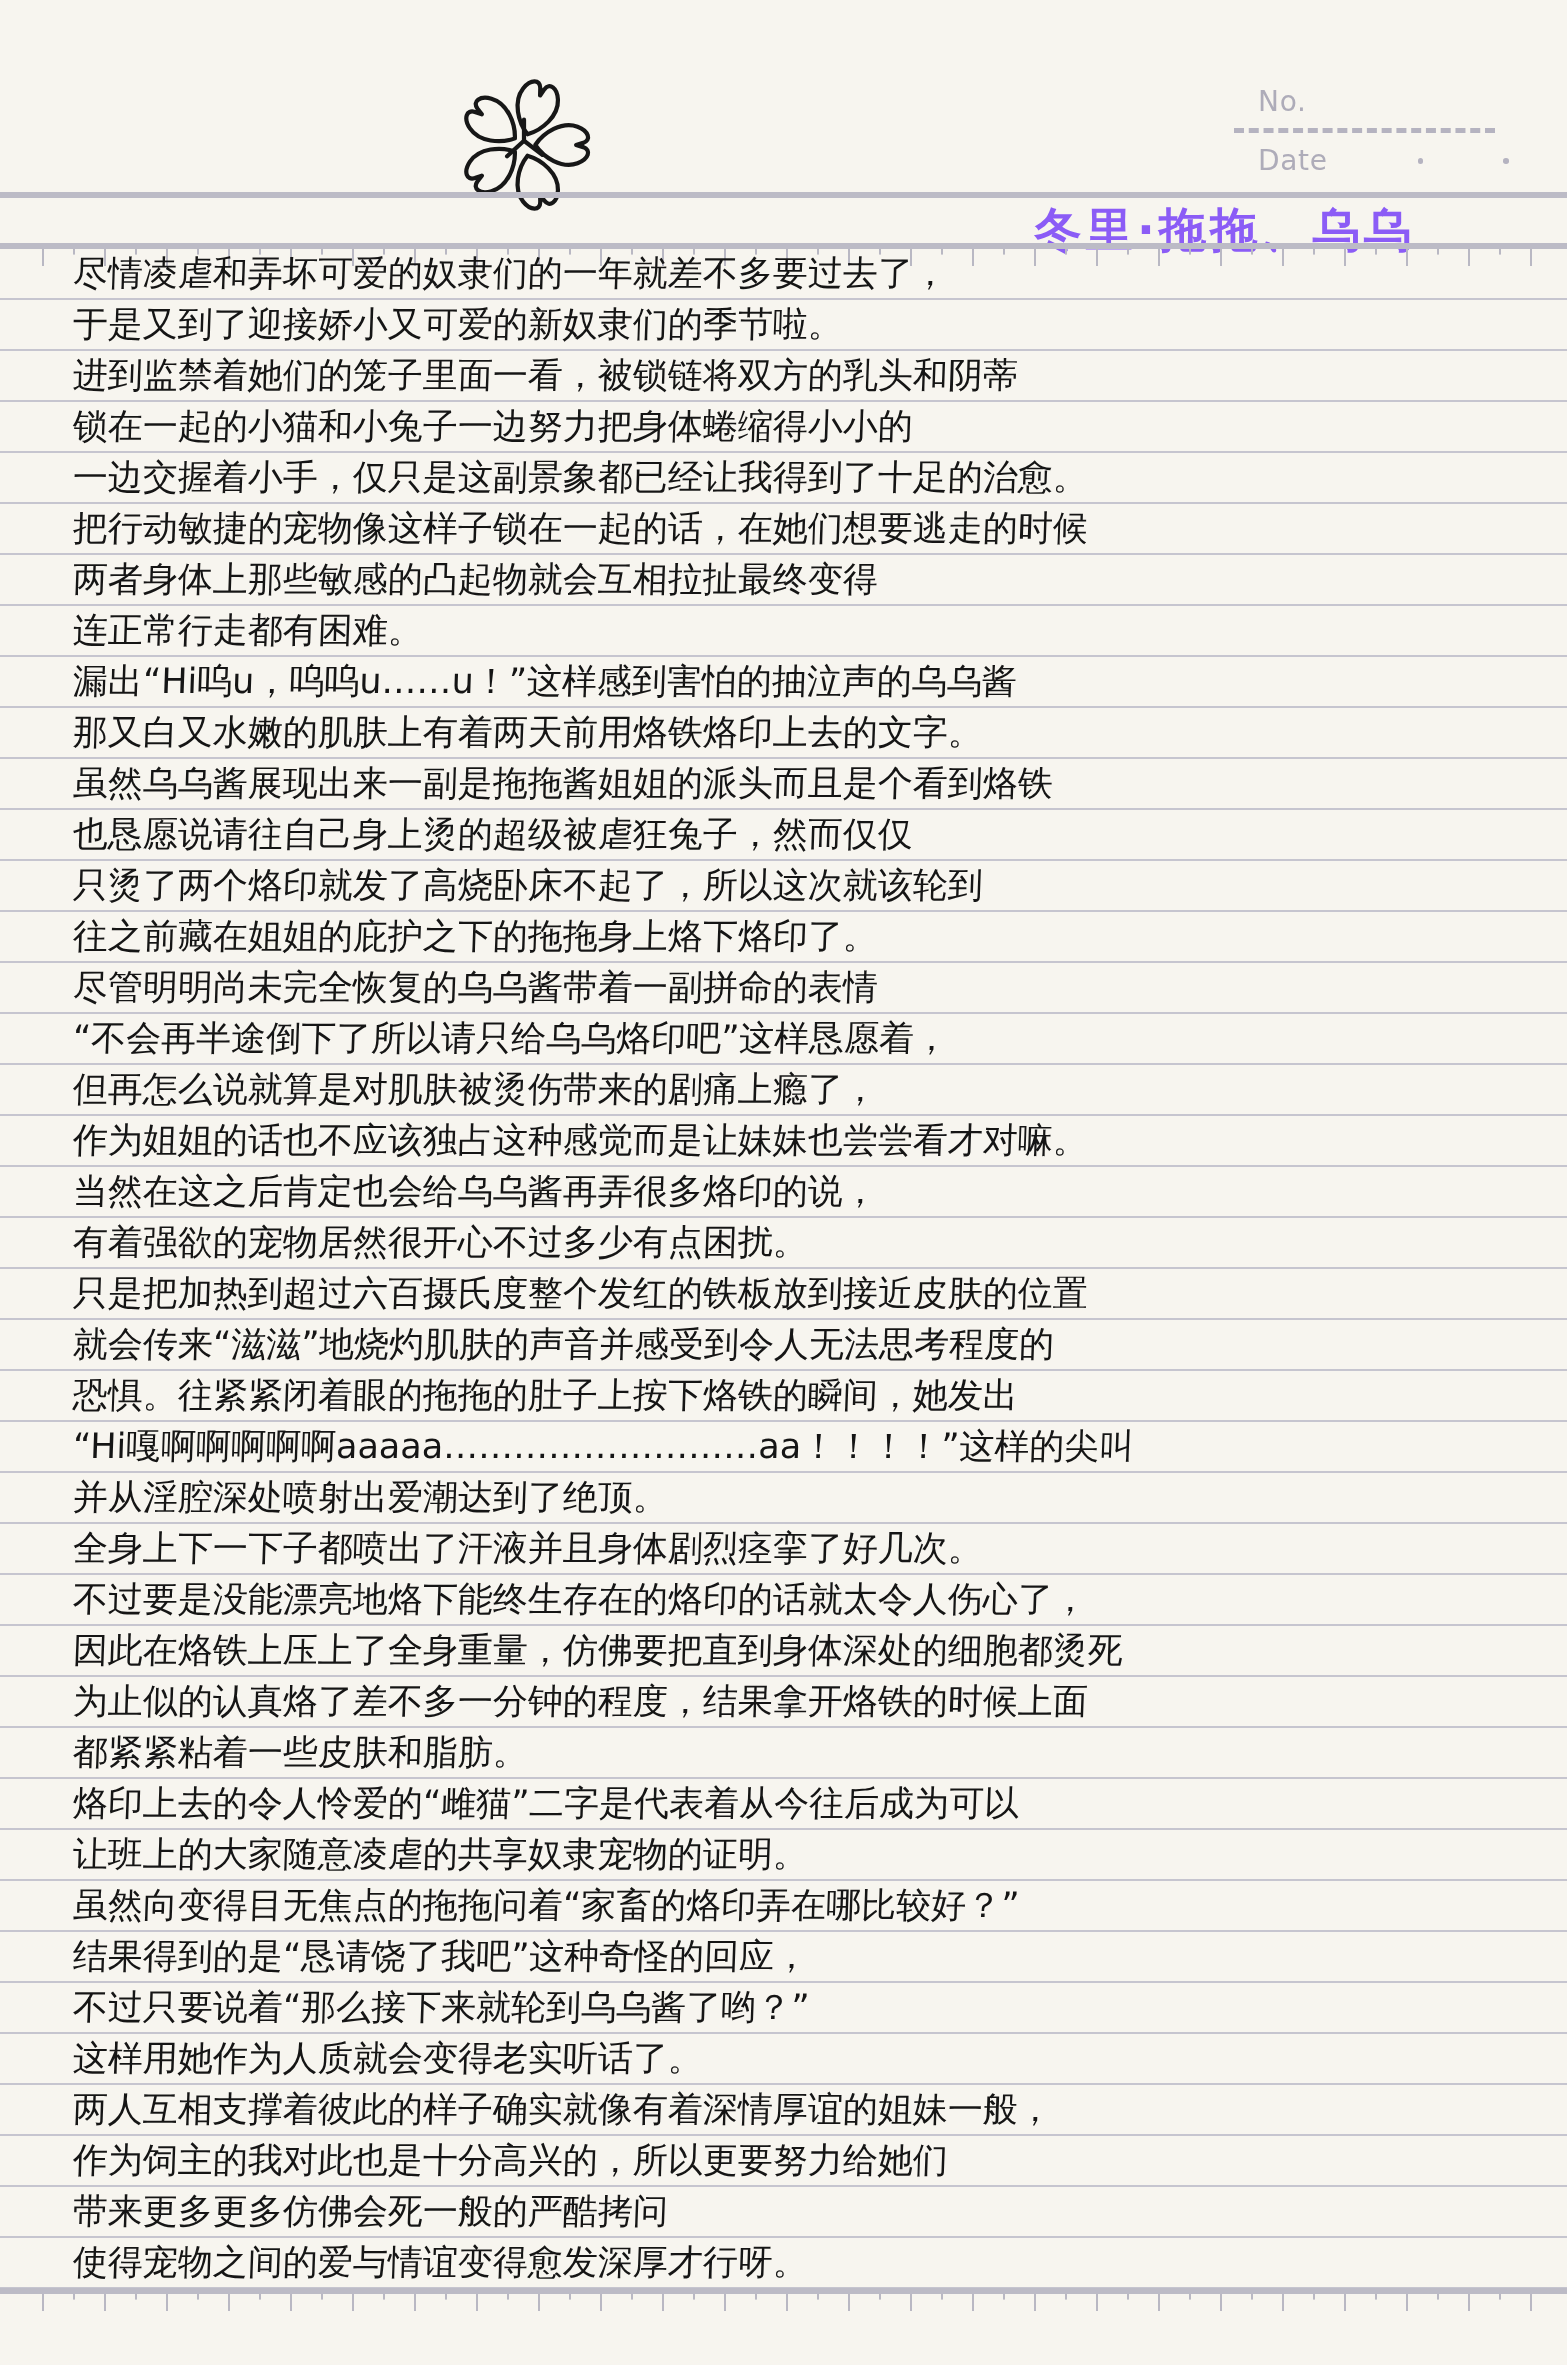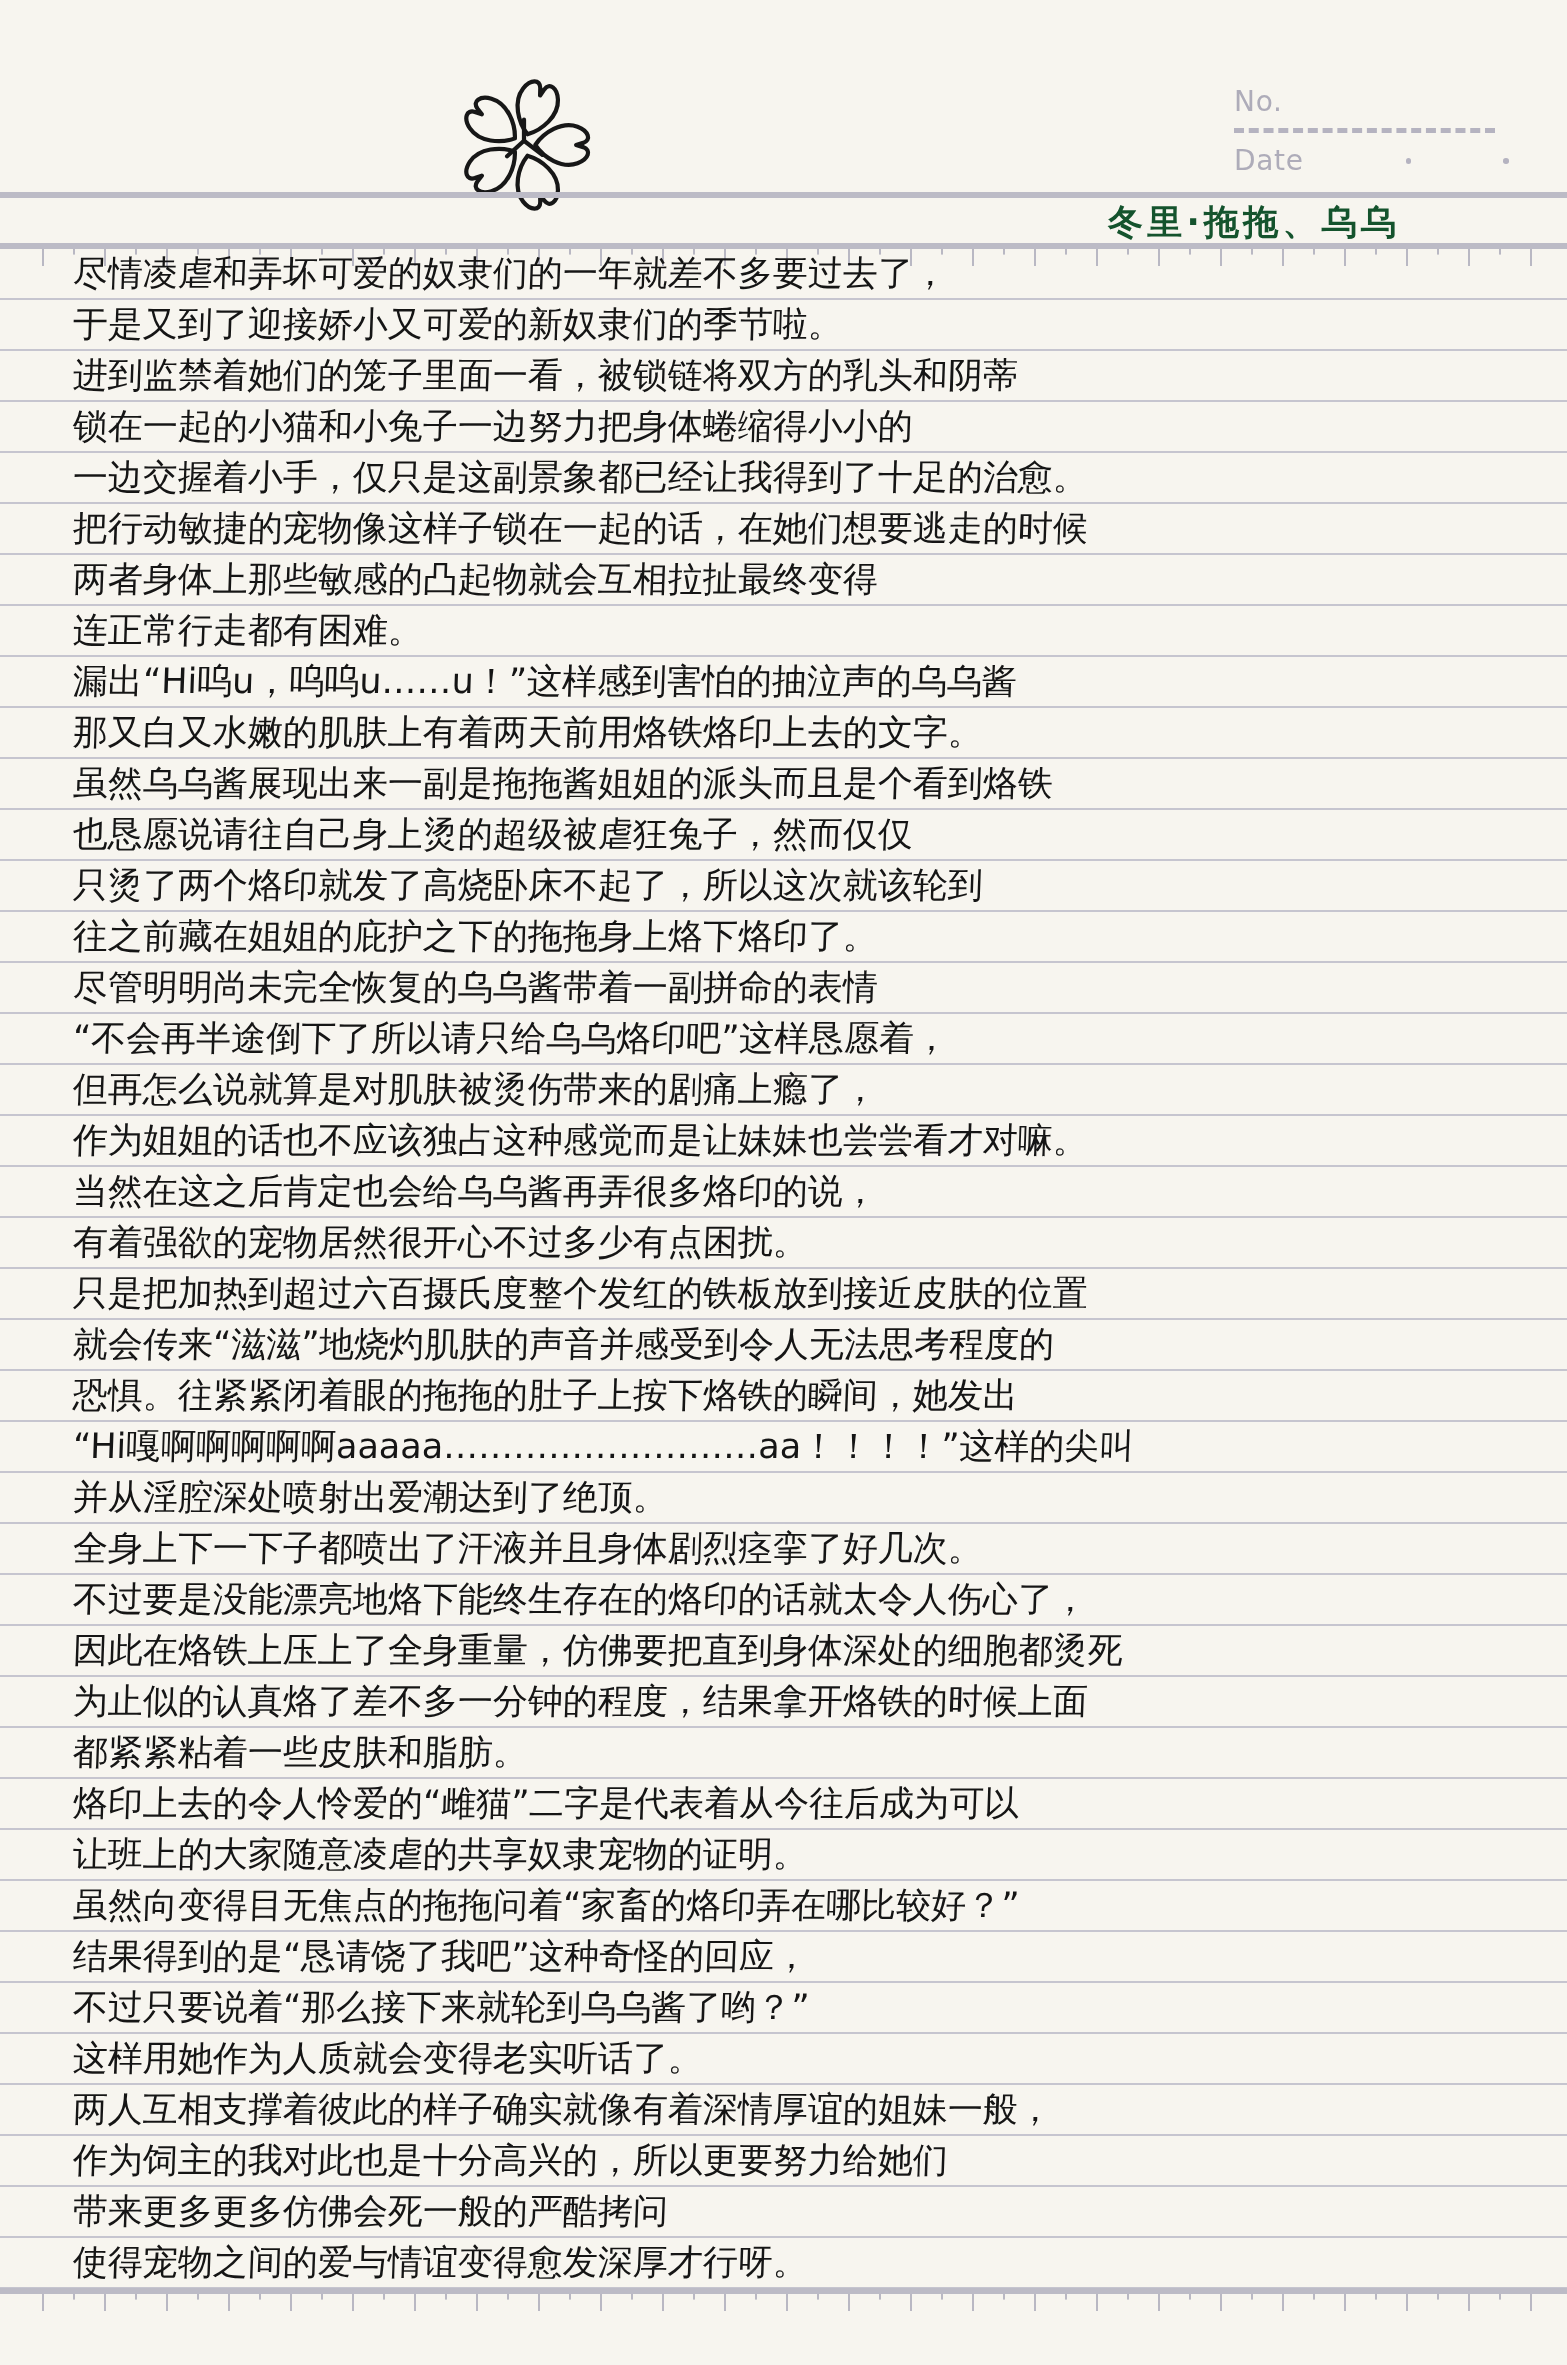--- a/index.html
+++ b/index.html
@@ -13,21 +13,21 @@
 
   
   .date-display{
     position:absolute;left:99px;top:106px;width:395px;
     font-size:59px;font-weight:500;letter-spacing:18.4px;color:#101010;
     white-space:nowrap;
   }
   .sakura{position:absolute;left:443px;top:71px;}
   .no-block{position:absolute;left:1234px;top:85px;width:275px;}
   .no-label,.date-label{
-    font-size:28px;color:#aeacb9;font-weight:500;letter-spacing:0.7px;
+    font-size:28px;color:#aeacb9;font-weight:500;letter-spacing:0.7px;margin-left:24px;
   }
   .no-dashes{
     margin-top:10px;height:0;border-bottom:5px dashed #b5b3c0;width:261px;
   }
   .date-row{margin-top:11.3px;display:flex;align-items:center;justify-content:space-between;}
   .date-dot{
     width:5.6px;height:5.6px;border-radius:50%;background:#b5b3c0;display:inline-block;
   }
   .date-dot.d1{margin-left:62px;}
   .date-dot.d2{margin-left:52px;}
@@ -44,22 +44,22 @@
     background-image:
       repeating-linear-gradient(to right,#b9b8c3 0 2.1px,transparent 2.1px 62px),
       repeating-linear-gradient(to right,transparent 0 31px,#b9b8c3 31px 33px,transparent 33px 62px);
     background-size:100% 17px,100% 5.6px;
     background-repeat:no-repeat;
   }
   .ticks-top{top:249px;}
   .ticks-bottom{top:2294px;}
 
   .title-line{
-    position:absolute;top:199px;right:168px;
-    font-size:35px;font-weight:600;letter-spacing:4.2px;color:#14532d;
+    position:absolute;top:199px;right:153px;
+    font-size:47px;font-weight:600;letter-spacing:4.2px;color:#8b5cf6;
     white-space:nowrap;
   }
 
   
   .lines-wrap{
     position:absolute;left:0;top:249px;width:1568px;
   }
   .text-line{
     box-sizing:border-box;
     height:51px;

